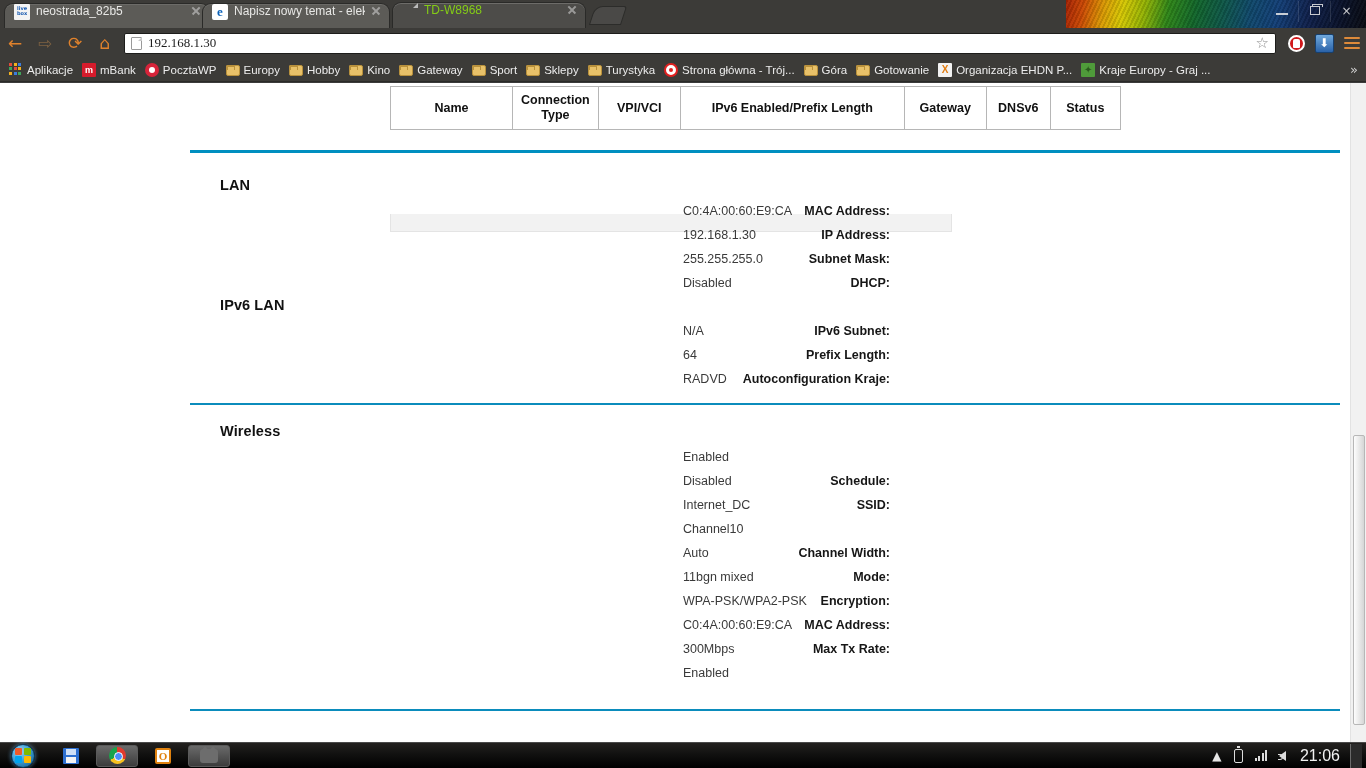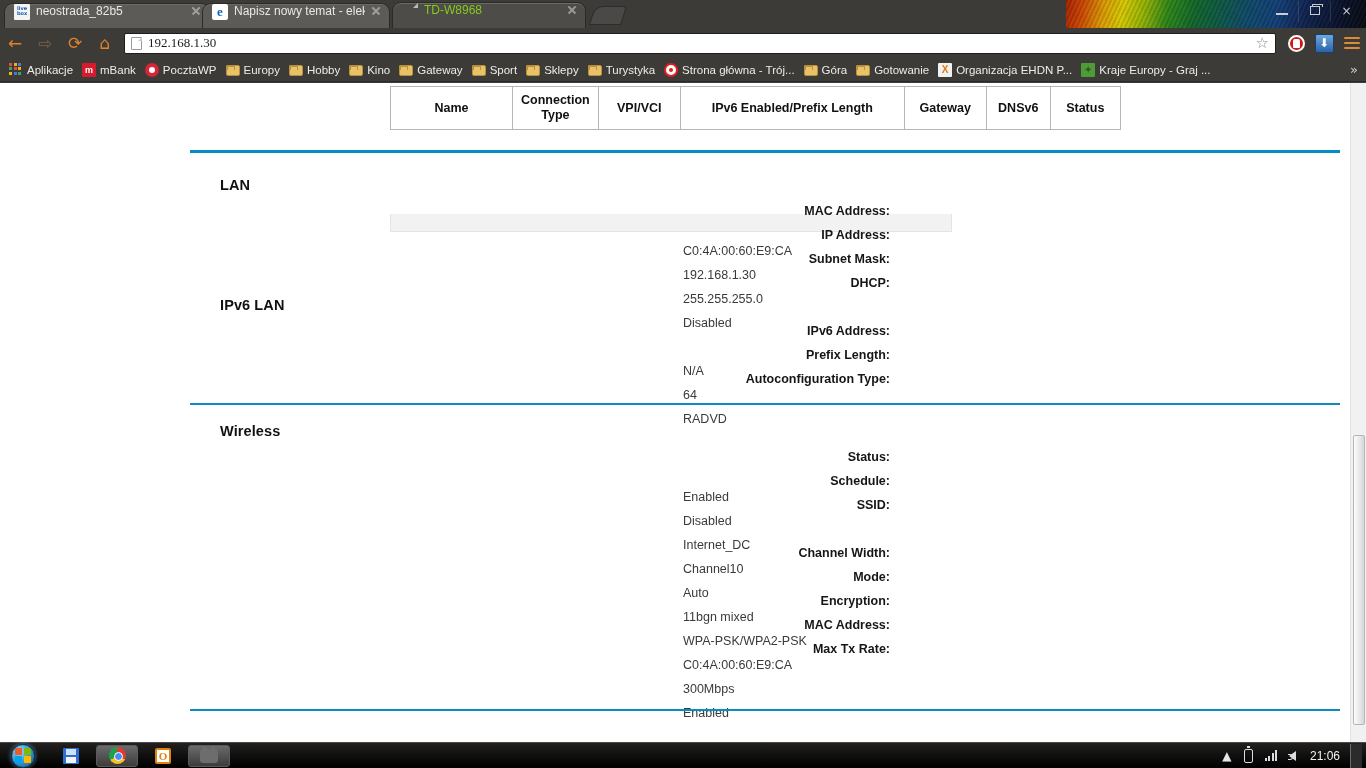--- a/index.html
+++ b/index.html
@@ -242,21 +242,21 @@
   }
 
   .kv-row { position: absolute; left: 190px; width: 700px; height: 24px; }
   .kv-label {
     position: absolute; right: 0; top: 0; width: 478px;
     text-align: right; font-size: 12.5px; font-weight: bold; color: #161616;
     line-height: 18px;
   }
   .kv-value {
     position: absolute; left: 493px; top: 0; font-size: 12.5px;
-    color: #3a3a3a; line-height: 18px; white-space: nowrap; margin-top: 40px;
+    color: #3a3a3a; line-height: 18px; white-space: nowrap;
   }
 
   
   #taskbar {
     position: absolute; left: 0; bottom: 0; width: 1366px; height: 26px;
     background: linear-gradient(#23211f 0%, #111110 45%, #000000 100%);
     border-top: 1px solid #4a4a4a;
     display: flex; align-items: center;
   }
   #start-button {
@@ -273,21 +273,21 @@
   #start-orb i { display:block; border-radius:1px; }
   .tb-task {
     width: 42px; height: 22px; margin-left: 4px;
     border: 1px solid #5a5a5a; border-radius: 3px;
     background: linear-gradient(#6a6a6a, #3c3c3c);
     display: flex; align-items: center; justify-content: center;
   }
   .tb-task.flat { border-color: transparent; background: transparent; }
   .tray { margin-left: auto; display: flex; align-items: center; height: 26px; padding-right: 4px; }
   .tray-item { width: 22px; height: 26px; display:flex; align-items:center; justify-content:center; color:#e6e6e6; font-size:12px; font-family:"DejaVu Sans",sans-serif;}
-  #tray-clock { font-size: 12px; color: #f2f2f2; padding: 0 10px 0 6px; }
+  #tray-clock { font-size: 16px; color: #f2f2f2; padding: 0 10px 0 6px; }
   #show-desktop { width: 12px; height: 24px; border-left: 1px solid #6a6a6a; background: #2b2b2b; }
 
   
   .floppy { width:16px;height:16px;background:#2d6fd0;border-radius:1px;position:relative;}
   .floppy:before{content:"";position:absolute;left:3px;top:1px;width:10px;height:6px;background:#cfe0f7;}
   .floppy:after{content:"";position:absolute;left:3px;bottom:1px;width:10px;height:6px;background:#f4f4f4;}
   .chrome-ico{width:17px;height:17px;border-radius:50%;background:conic-gradient(#e23a2e 0 33%, #f7c11e 33% 66%, #1aa34a 66% 100%);position:relative;}
   .chrome-ico:after{content:"";position:absolute;left:5px;top:5px;width:7px;height:7px;border-radius:50%;background:#4b8df8;border:1.5px solid #fff;}
   .office-ico{width:16px;height:16px;background:#fff;border:2px solid #e0820f;border-radius:2px;color:#e0820f;font-size:11px;font-weight:bold;line-height:12px;text-align:center;font-family:"Liberation Serif",serif;}
   .cat-ico{width:18px;height:14px;background:#6d6d6d;border-radius:3px;position:relative;}
@@ -504,38 +504,37 @@
       <span class="kv-value">255.255.255.0</span>
     </div>
     <div class="kv-row" style="top:191px;">
       <span class="kv-label">DHCP:</span>
       <span class="kv-value">Disabled</span>
     </div>
 
     <div class="section-title" style="top:214px;">IPv6 LAN</div>
 
     <div class="kv-row" style="top:239px;">
-      <span class="kv-label">IPv6 Address:</span>
+      <span class="kv-label">IPv6 Subnet:</span>
       <span class="kv-value">N/A</span>
     </div>
     <div class="kv-row" style="top:263px;">
       <span class="kv-label">Prefix Length:</span>
       <span class="kv-value">64</span>
     </div>
     <div class="kv-row" style="top:287px;">
-      <span class="kv-label">Autoconfiguration Type:</span>
+      <span class="kv-label">Autoconfiguration Kraje:</span>
       <span class="kv-value">RADVD</span>
     </div>
 
     <div class="hr-blue thin" style="top:320px;"></div>
 
     <div class="section-title" style="top:340px;">Wireless</div>
 
     <div class="kv-row" style="top:365px;">
-      <span class="kv-label">Status:</span>
       <span class="kv-value">Enabled</span>
     </div>
     <div class="kv-row" style="top:389px;">
       <span class="kv-label">Schedule:</span>
       <span class="kv-value">Disabled</span>
     </div>
     <div class="kv-row" style="top:413px;">
       <span class="kv-label">SSID:</span>
       <span class="kv-value">Internet_DC</span>
     </div>

